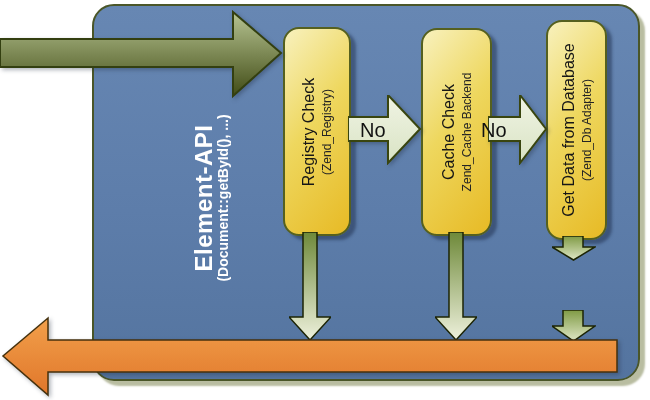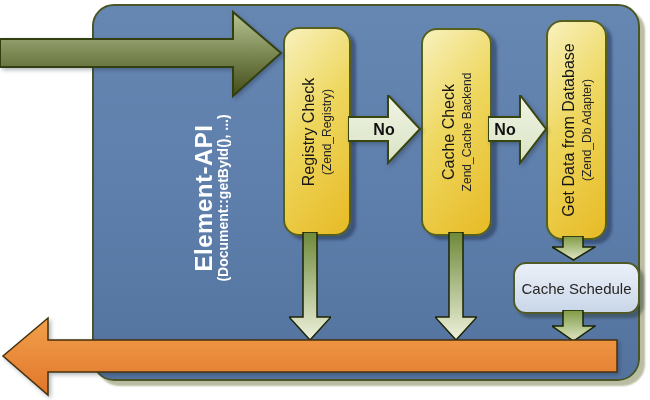--- a/index.html
+++ b/index.html
@@ -51,21 +51,21 @@
     box-shadow:4px 4px 3px rgba(40,55,45,0.45);
     display:flex;align-items:center;justify-content:center;
   }
   .schedule-label{font-size:15px;color:#262626;}
   
   .arw{position:absolute;}
   .shadowed{filter:drop-shadow(2px 2px 2px rgba(30,40,60,0.35));}
   
   .no-label{
     position:absolute;width:48px;height:28px;line-height:28px;
-    text-align:center;font-size:16px;color:#111111;font-weight:bold;
+    text-align:left;font-size:20px;color:#111111;font-weight:normal;
   }
   .no-label-1{left:360px;top:116px;}
   .no-label-2{left:481px;top:116px;}
 </style>
 </head>
 <body>
 
 <div class="stage">
 
   <div class="panel">
@@ -87,23 +87,20 @@
       <div class="node-sublabel">Zend_Cache Backend</div>
     </div>
   </div>
   <div class="node node-getdata">
     <div class="node-rot">
       <div class="node-label">Get Data from Database</div>
       <div class="node-sublabel">(Zend_Db Adapter)</div>
     </div>
   </div>
 
-  <div class="schedule">
-    <div class="schedule-label">Cache Schedule</div>
-  </div>
 
   <svg class="arw shadowed" style="left:0;top:10px" width="285" height="90">
     <defs>
       <linearGradient id="gGreenIn" x1="0" y1="0" x2="0" y2="1">
         <stop offset="0" stop-color="#b7c492"></stop>
           <stop offset="1" stop-color="#414c16"></stop>
       </linearGradient>
     </defs>
     <polygon points="0,29 233,29 233,2 281,43 233,86 233,57 0,57" fill="url(#gGreenIn)" stroke="#333f10" stroke-width="2"></polygon>
   </svg>

